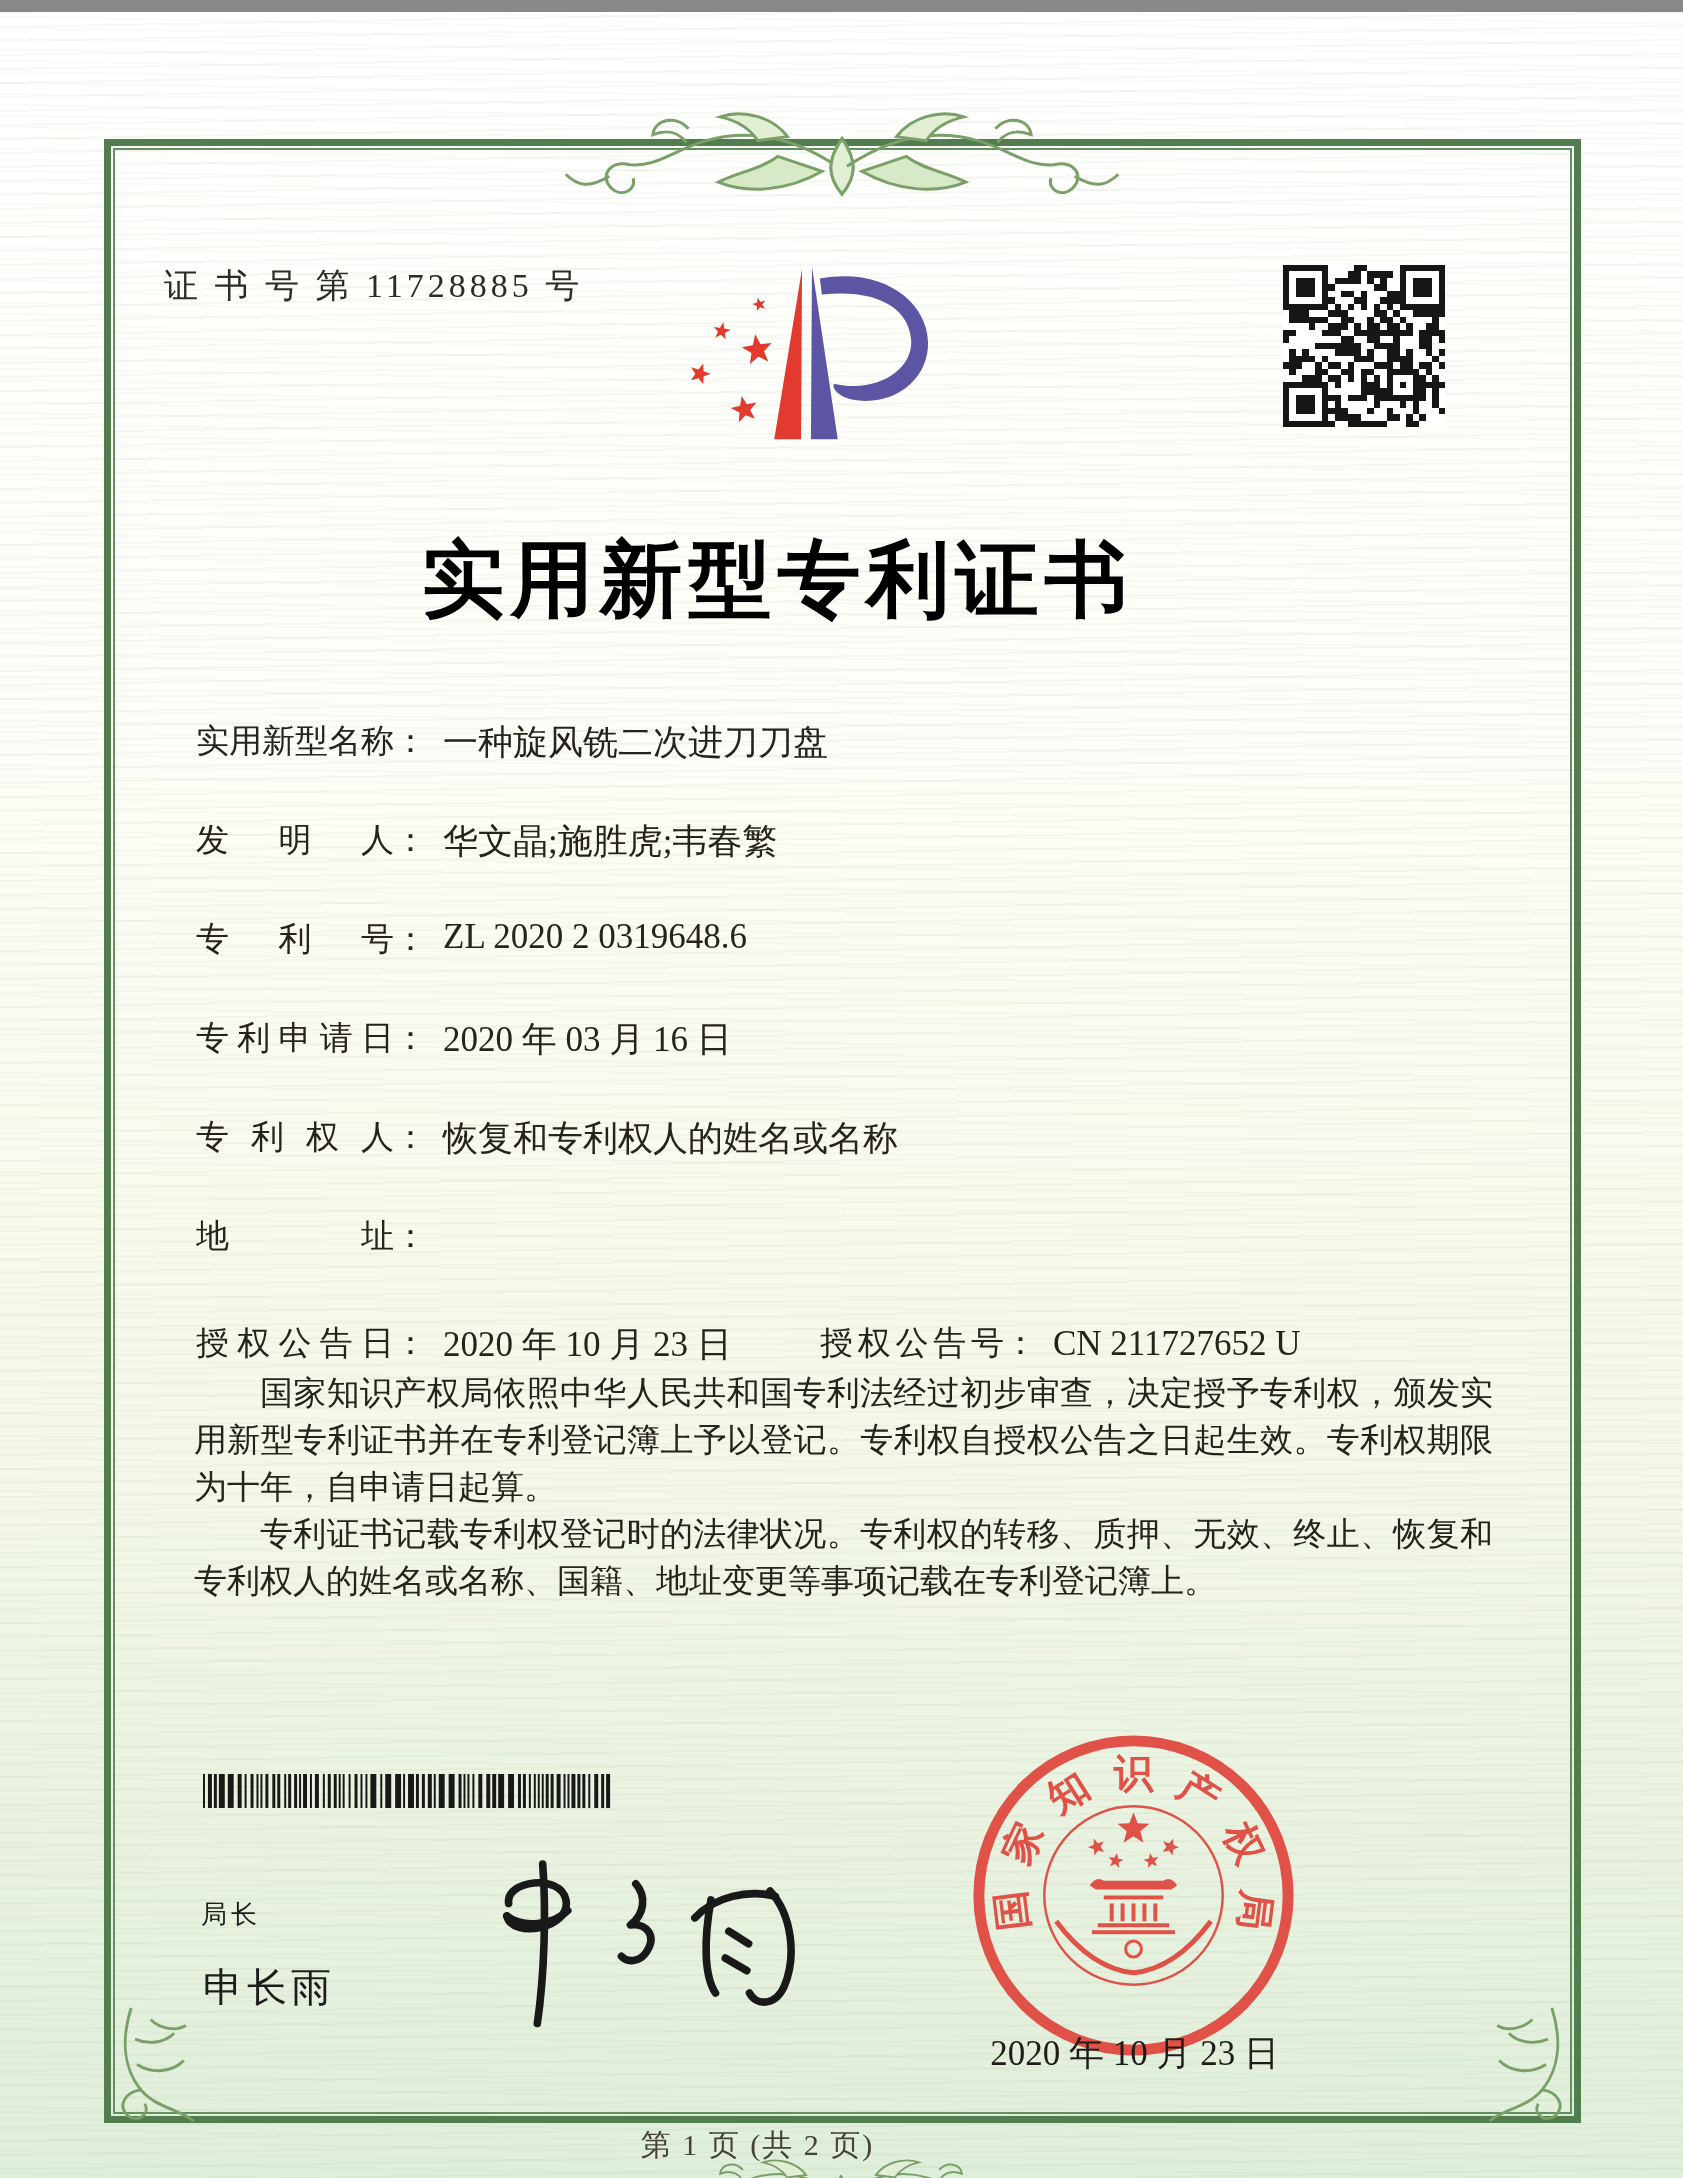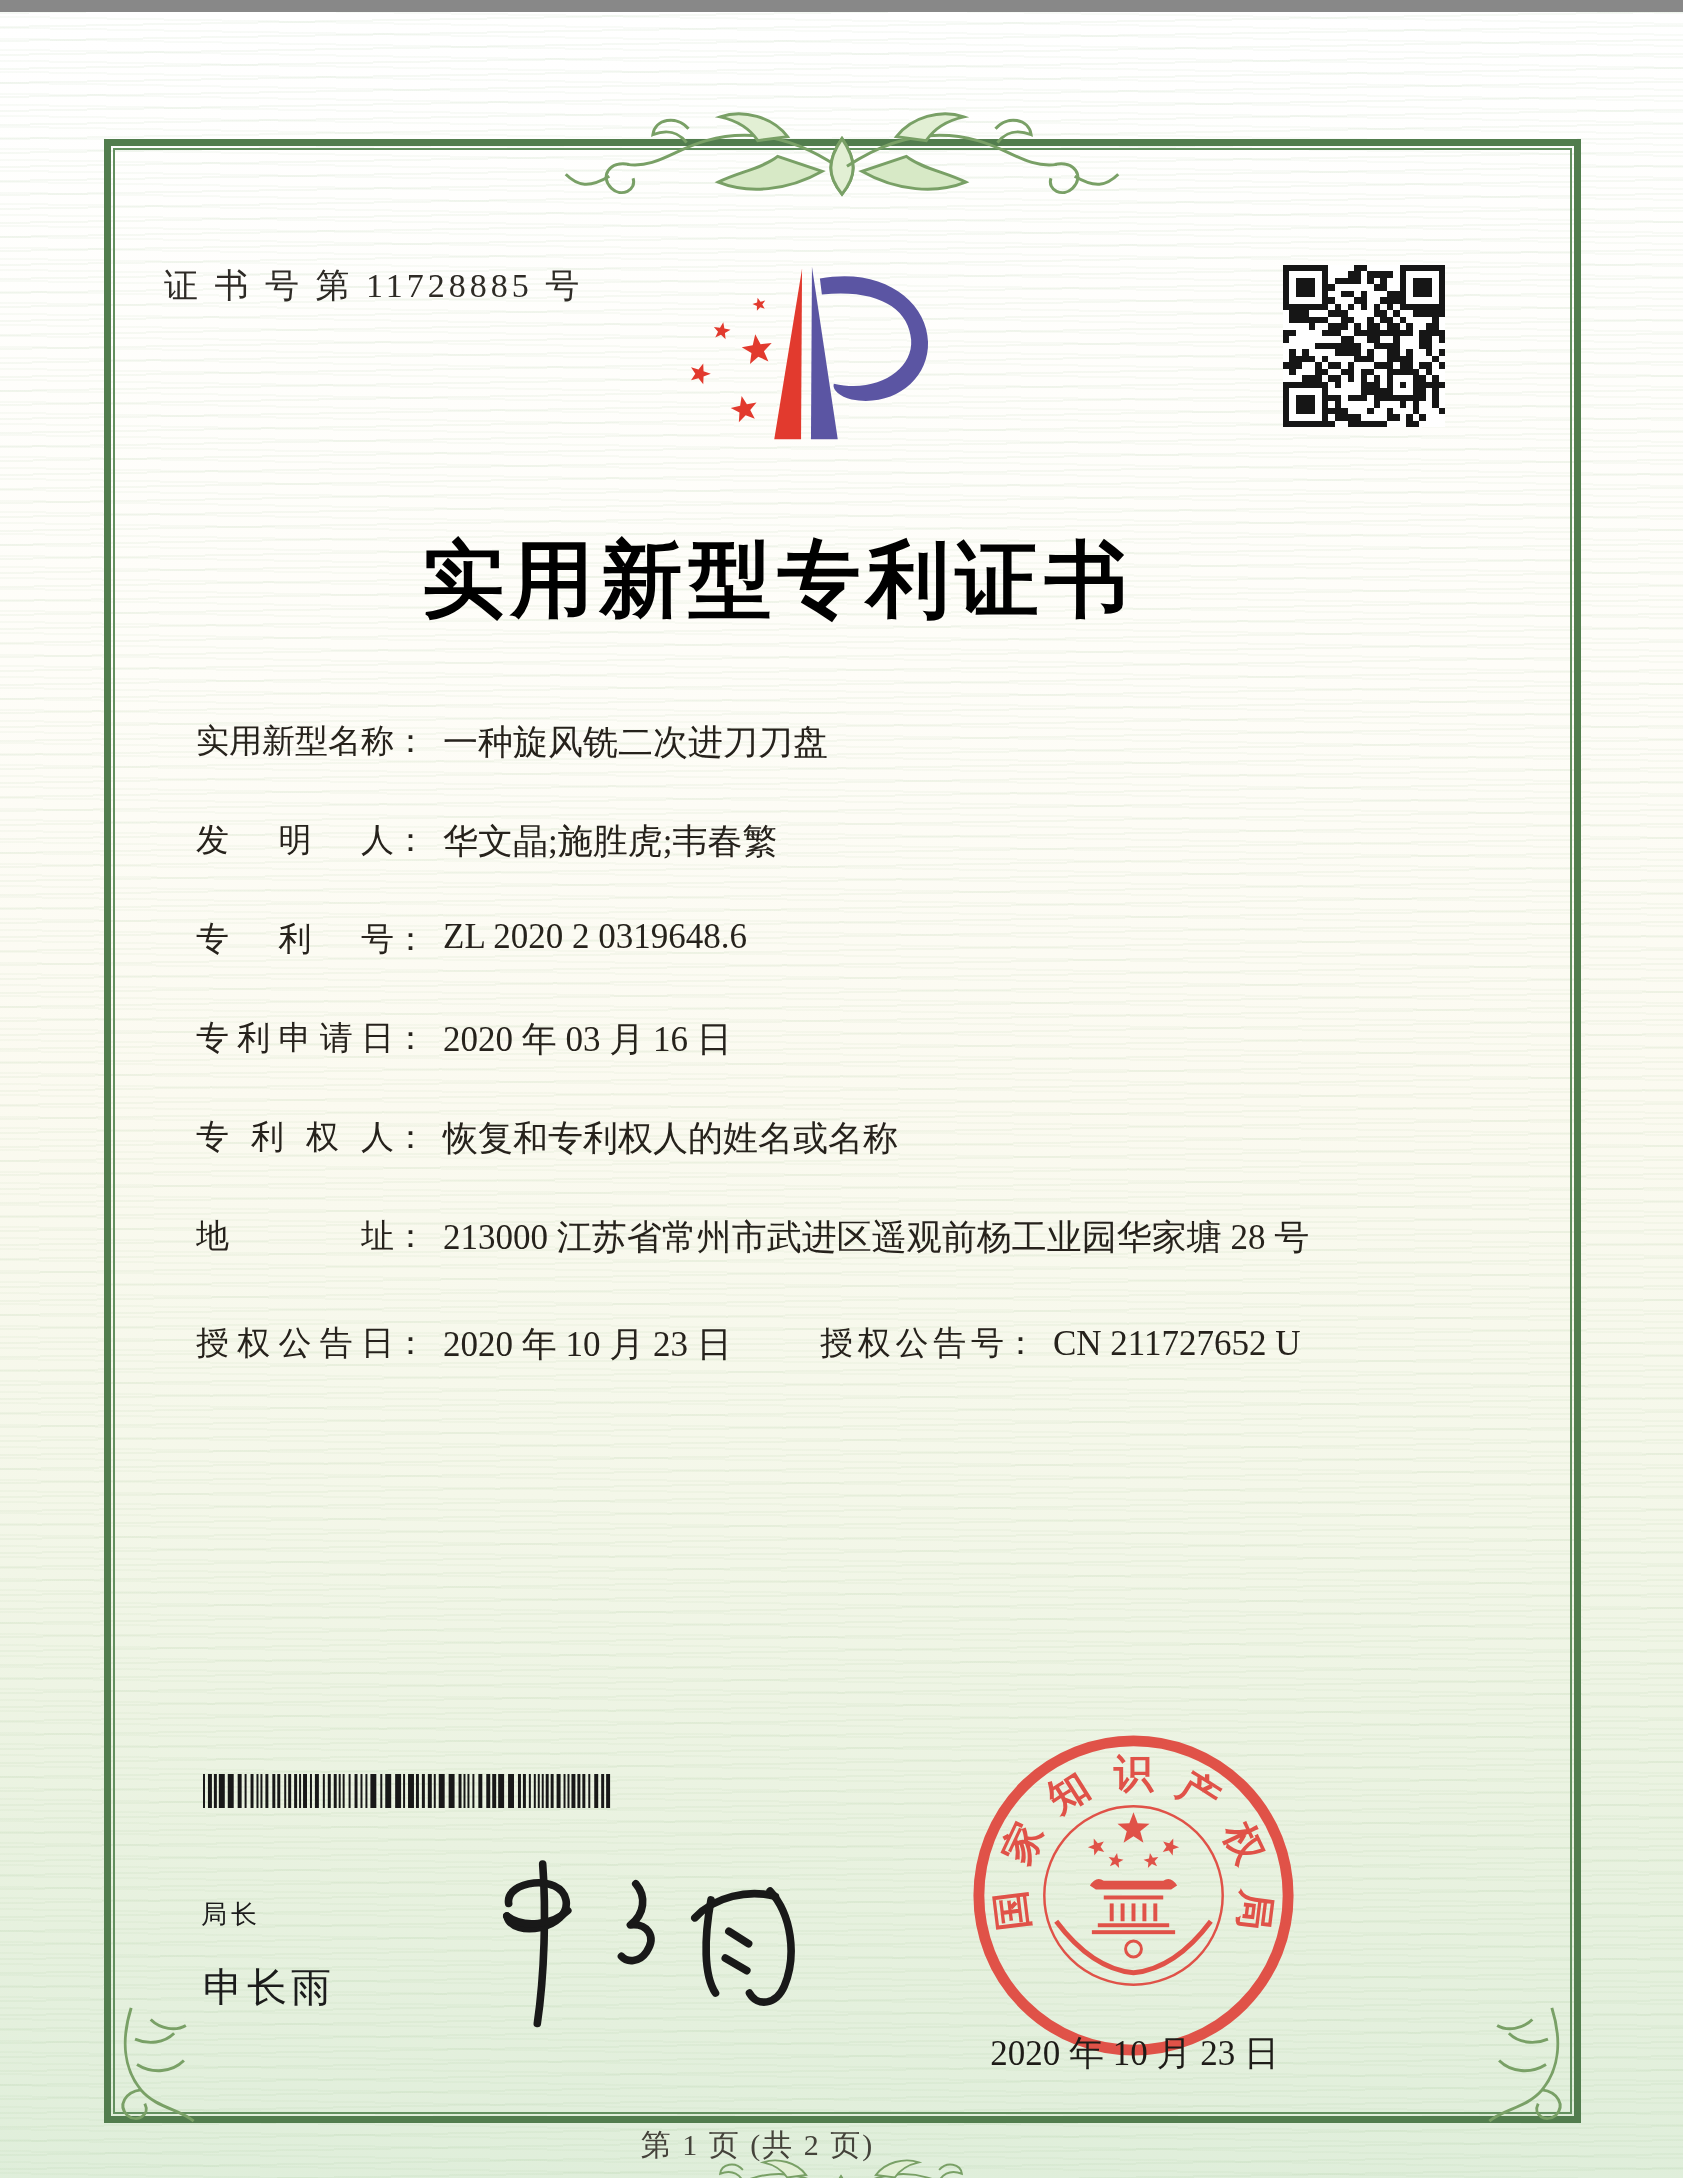--- a/index.html
+++ b/index.html
@@ -460,33 +460,36 @@
     <span class="fvalue">2020 年 03 月 16 日</span>
   </div>
   <div class="field-row" style="top:1103px">
     <span class="flabel">专利权人</span>
       <span class="fcolon">：</span>
     <span class="fvalue">恢复和专利权人的姓名或名称</span>
   </div>
   <div class="field-row" style="top:1202px">
     <span class="flabel">地址</span>
       <span class="fcolon">：</span>
-    <span class="fvalue">213000 江苏省常州市武进区遥观前杨工业园华家塘 28 号</span>
   </div>
   <div class="field-row" style="top:1309px;position:absolute">
     <span class="flabel">授权公告日</span>
       <span class="fcolon">：</span>
     <span class="fvalue">2020 年 10 月 23 日</span>
     <span class="pair2">
       <span class="flabel" style="width:184px">授权公告号</span>
         <span class="fcolon">：</span>
       <span class="fvalue">CN 211727652 U</span>
     </span>
   </div>
 
+  <div class="paragraphs">
+    <p>国家知识产权局依照中华人民共和国专利法经过初步审查，决定授予专利权，颁发实用新型专利证书并在专利登记簿上予以登记。专利权自授权公告之日起生效。专利权期限为十年，自申请日起算。</p>
+    <p>专利证书记载专利权登记时的法律状况。专利权的转移、质押、无效、终止、恢复和专利权人的姓名或名称、国籍、地址变更等事项记载在专利登记簿上。</p>
+  </div>
 
   <svg class="barcode" id="barcode-svg" viewBox="0 0 420 34" preserveAspectRatio="none">
       <rect x="0" y="0" width="2" height="34" fill="#181818"></rect>
       <rect x="5" y="0" width="4" height="34" fill="#181818"></rect>
       <rect x="11" y="0" width="3" height="34" fill="#181818"></rect>
       <rect x="16" y="0" width="6" height="34" fill="#181818"></rect>
       <rect x="25" y="0" width="6" height="34" fill="#181818"></rect>
       <rect x="35" y="0" width="4" height="34" fill="#181818"></rect>
       <rect x="42" y="0" width="2" height="34" fill="#181818"></rect>
       <rect x="48" y="0" width="3" height="34" fill="#181818"></rect>

